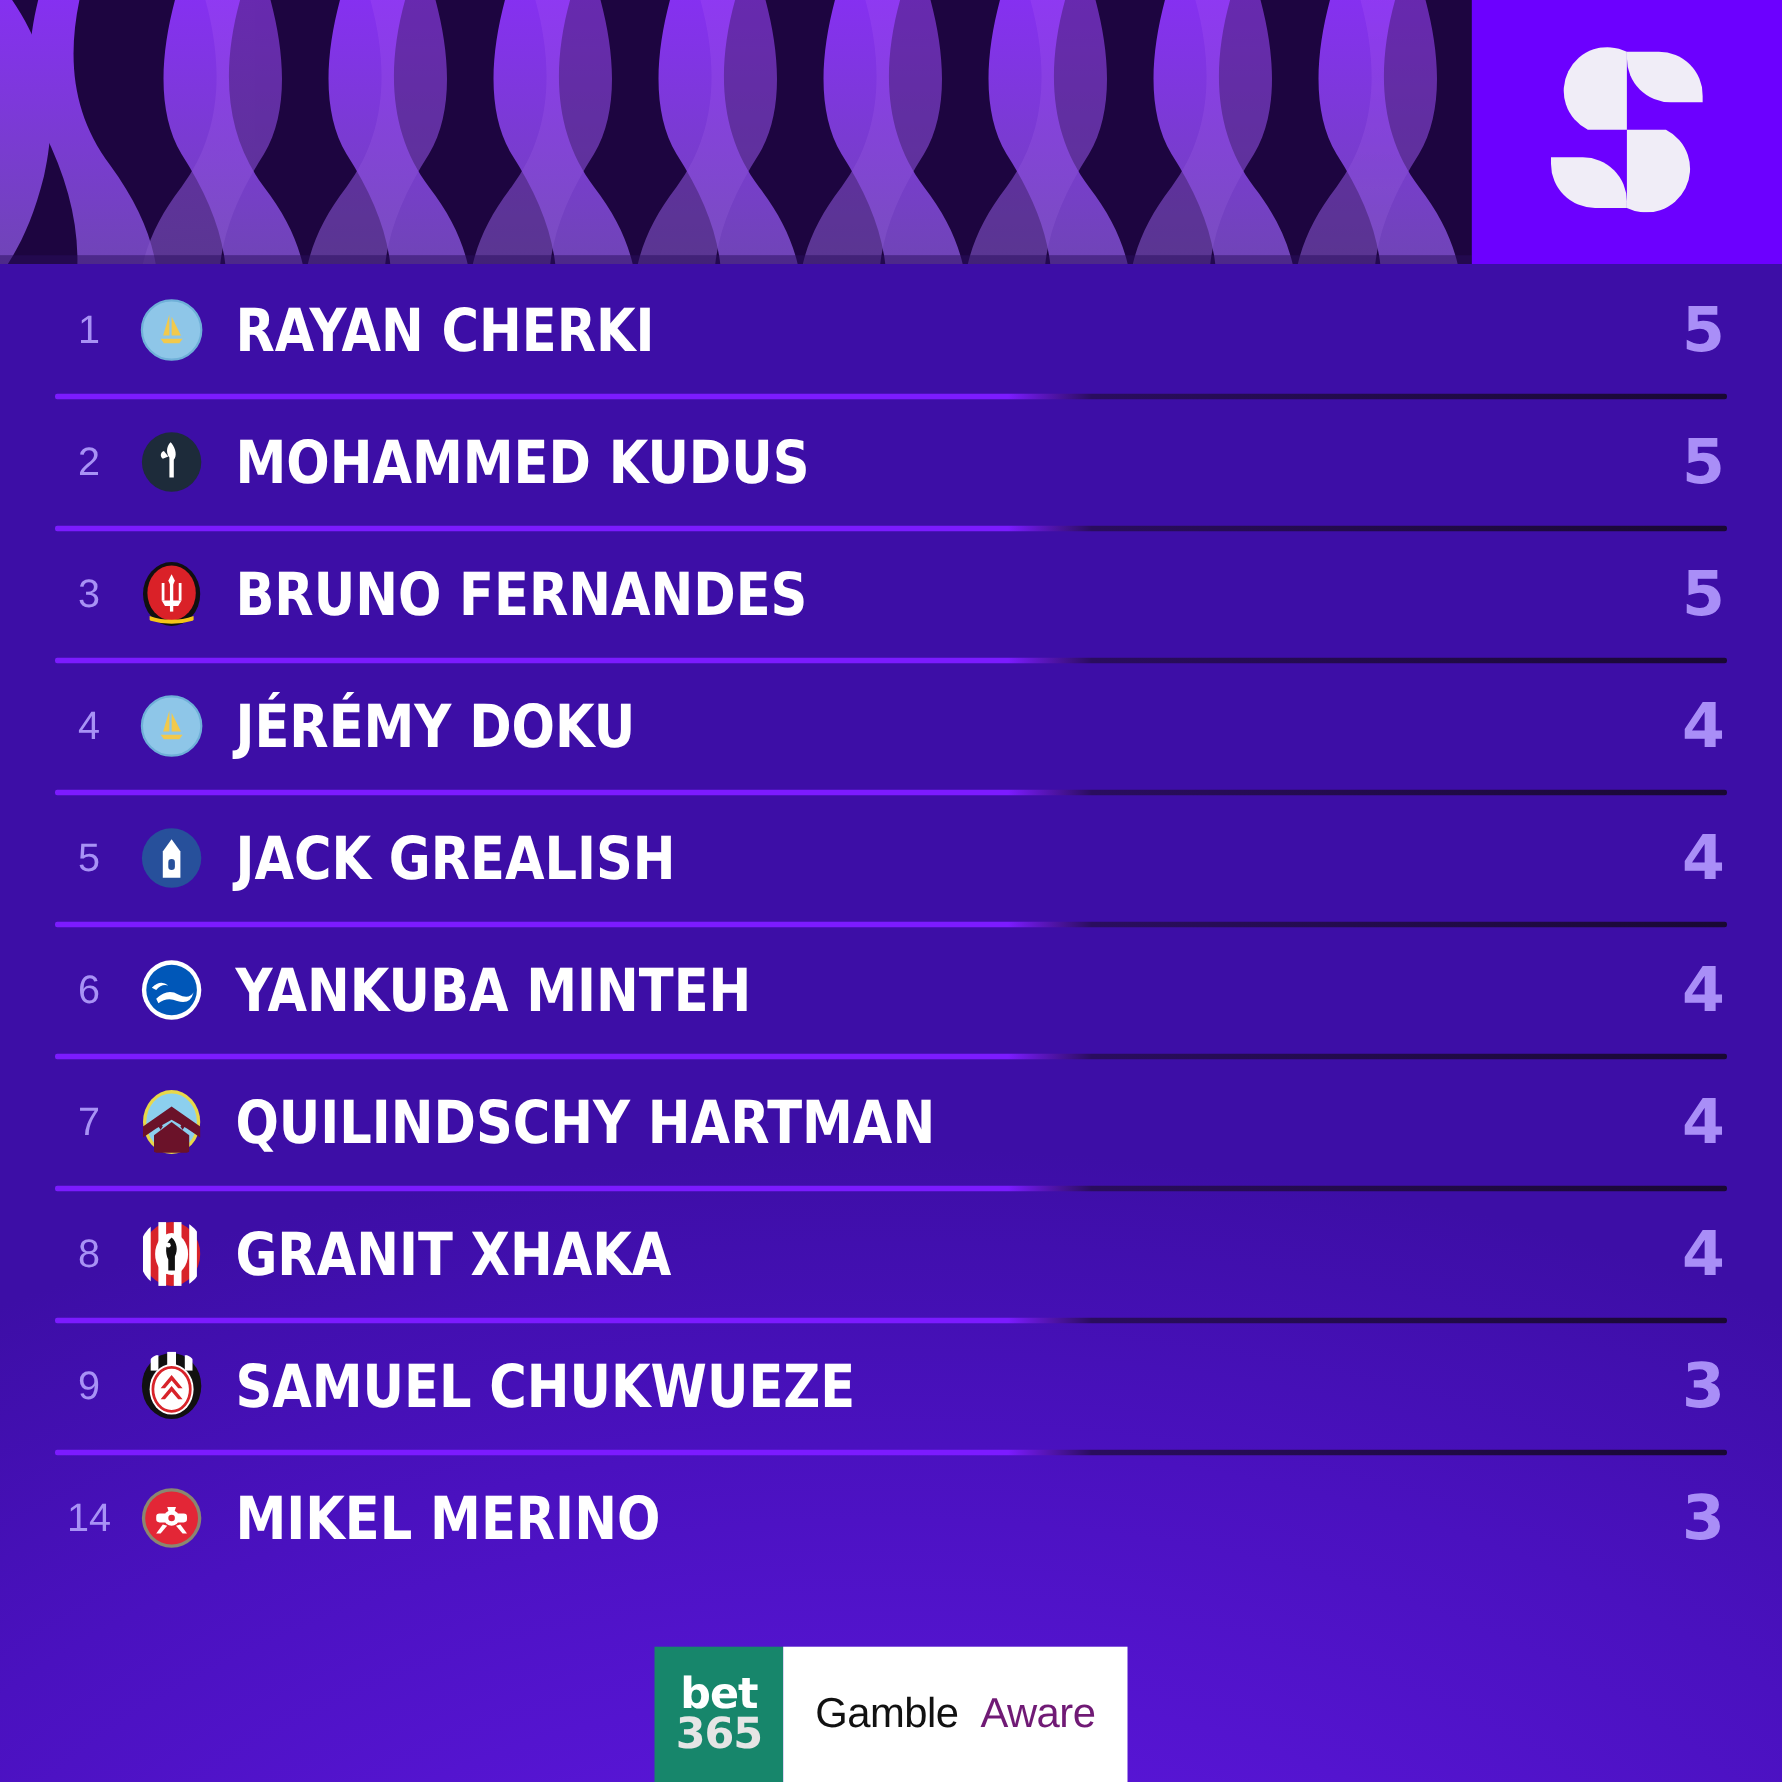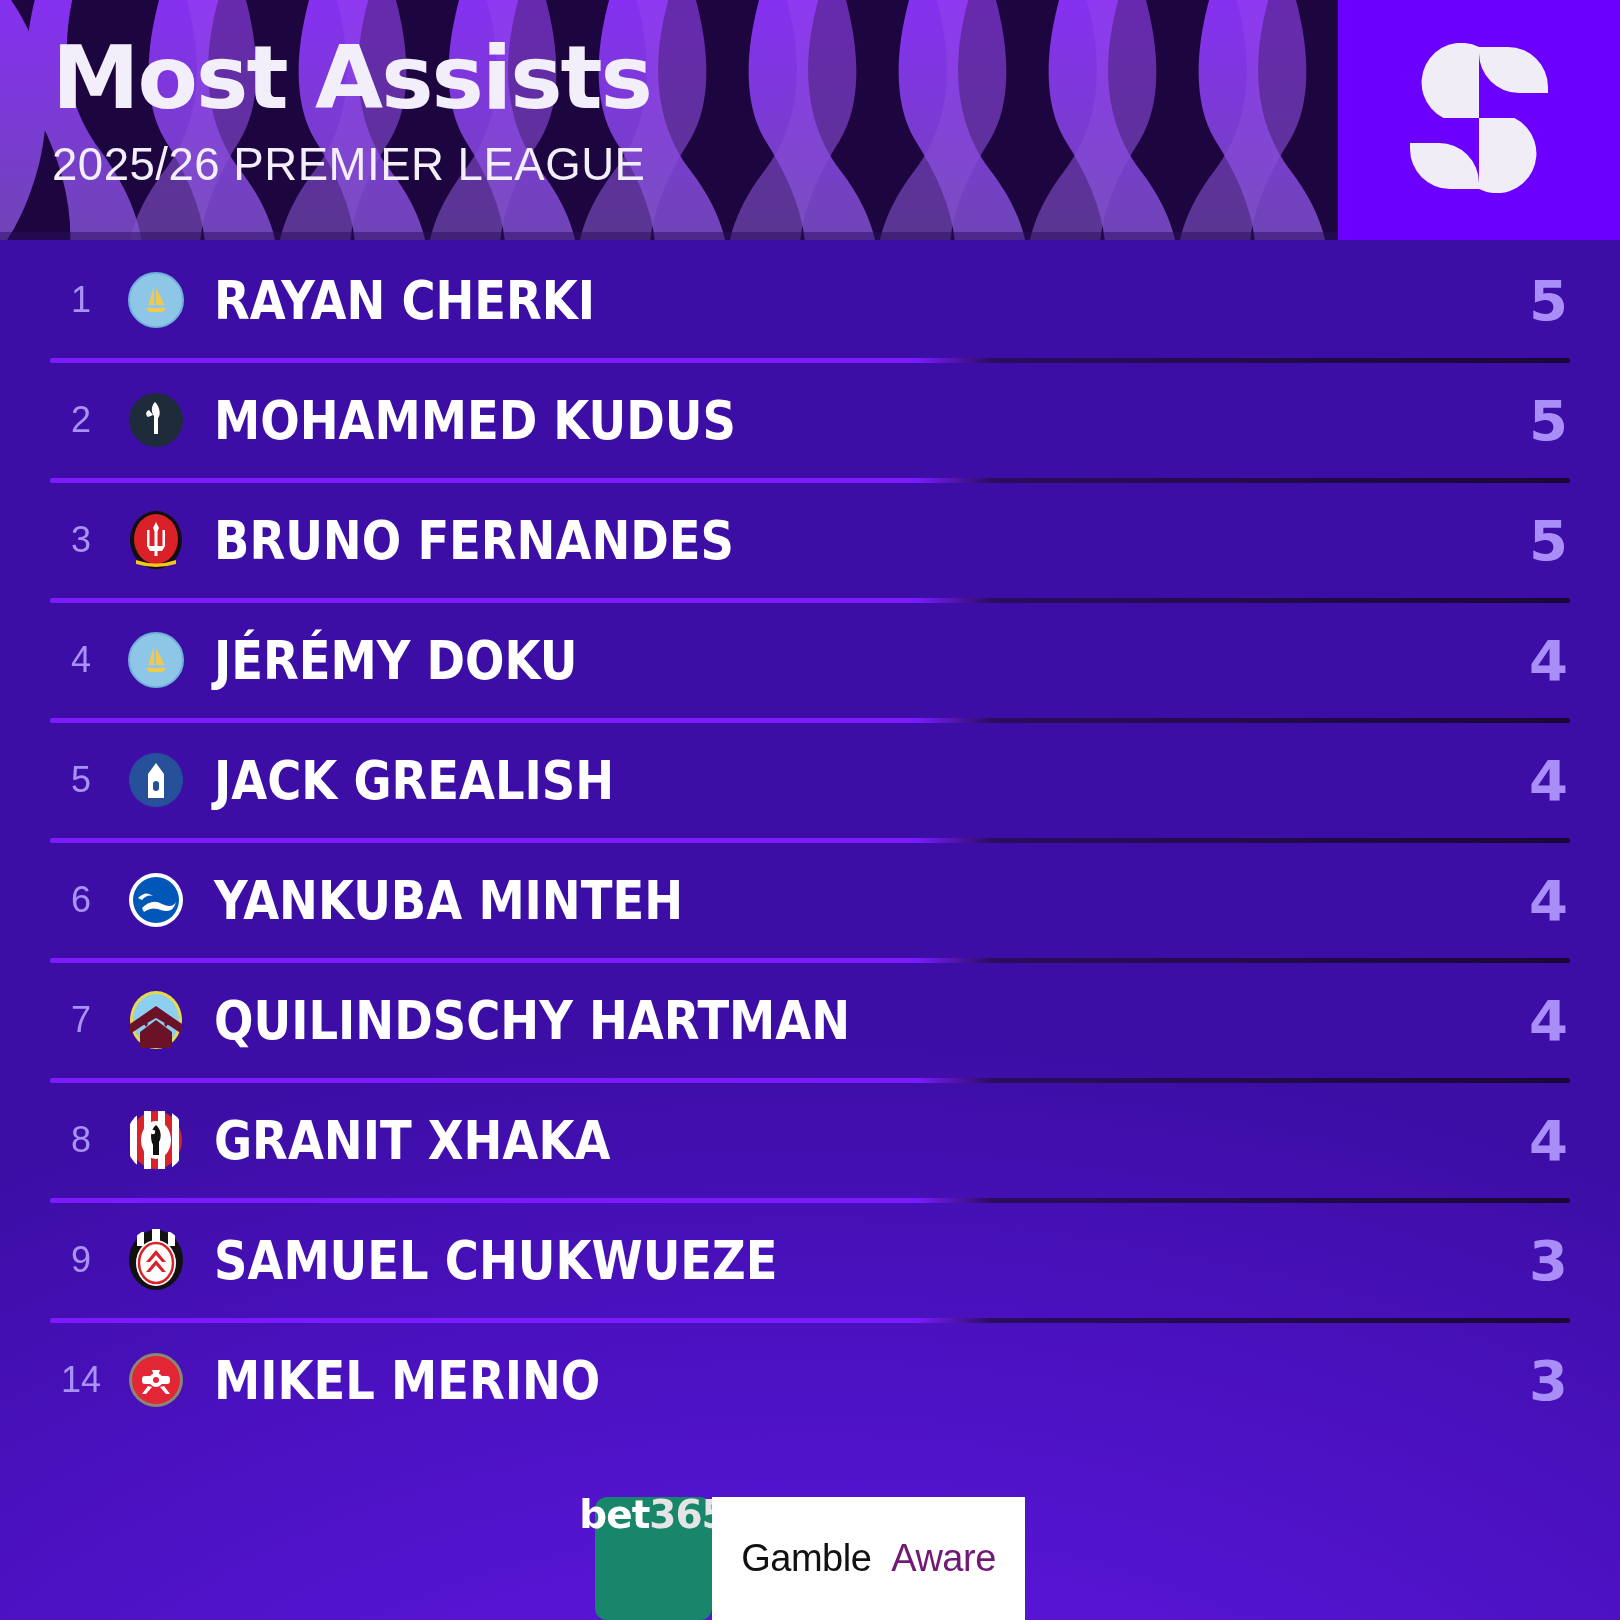--- a/index.html
+++ b/index.html
@@ -119,24 +119,23 @@
   
   .footer {
     position:absolute; left:50%; bottom:0;
     transform:translateX(-50%);
     width:430px; height:123px;
     display:flex;
   }
   .bet365 {
     width:117px; height:123px;
     background:#17866b;
-    display:flex; flex-direction:row;
-    justify-content:center;
+    display:flex; flex-direction:column;
+    align-items:center; justify-content:center;
     line-height:0.92;
-    border-radius:12px;
   }
   .bet365 .b1 {
     font-size:39px; font-weight:bold; color:#ffffff;
     font-family:"DejaVu Sans", sans-serif;
     letter-spacing:-1px;
   }
   .bet365 .b2 {
     font-size:39px; font-weight:bold; color:#e5e5e5;
     font-family:"DejaVu Sans", sans-serif;
     letter-spacing:-1px;
@@ -193,24 +192,20 @@
           <path d="M615,-60 C655,30 660,110 615,170 C580,215 570,260 580,300 L655,300 C640,245 655,195 690,140 C720,90 705,10 675,-60 Z"></path>
           <path d="M765,-60 C805,30 810,110 765,170 C730,215 720,260 730,300 L805,300 C790,245 805,195 840,140 C870,90 855,10 825,-60 Z"></path>
           <path d="M915,-60 C955,30 960,110 915,170 C880,215 870,260 880,300 L955,300 C940,245 955,195 990,140 C1020,90 1005,10 975,-60 Z"></path>
           <path d="M1065,-60 C1105,30 1110,110 1065,170 C1030,215 1020,260 1030,300 L1105,300 C1090,245 1105,195 1140,140 C1170,90 1155,10 1125,-60 Z"></path>
           <path d="M1215,-60 C1255,30 1260,110 1215,170 C1180,215 1170,260 1180,300 L1255,300 C1240,245 1255,195 1290,140 C1320,90 1305,10 1275,-60 Z"></path>
         </g>
         <rect x="0" y="232" width="1338" height="8" fill="#2a0d5e" opacity="0.5"></rect>
       </svg>
     </div>
 
-    <div class="header-text">
-      <div class="title">Most Assists</div>
-      <div class="subtitle">2025/26 PREMIER LEAGUE</div>
-    </div>
 
     <div class="logo-panel">
       <span>
         <svg width="138" height="150" viewBox="0 0 138 150" xmlns="http://www.w3.org/2000/svg">
           <g fill="#f0edf7">
             <path d="M69,4 L69,75 L33.5,75 A35.5,35.5 0 0 1 69,4 Z"></path>
             <path d="M69,4 L98,4 A40,40 0 0 1 138,44 L138,50 L109,50 A40,40 0 0 1 69,10 Z"></path>
             <path d="M69,75 L104.5,75 A35.5,35.5 0 0 1 69,146 Z"></path>
             <path d="M69,146 L40,146 A40,40 0 0 1 0,106 L0,100 L29,100 A40,40 0 0 1 69,140 Z"></path>
           </g>

